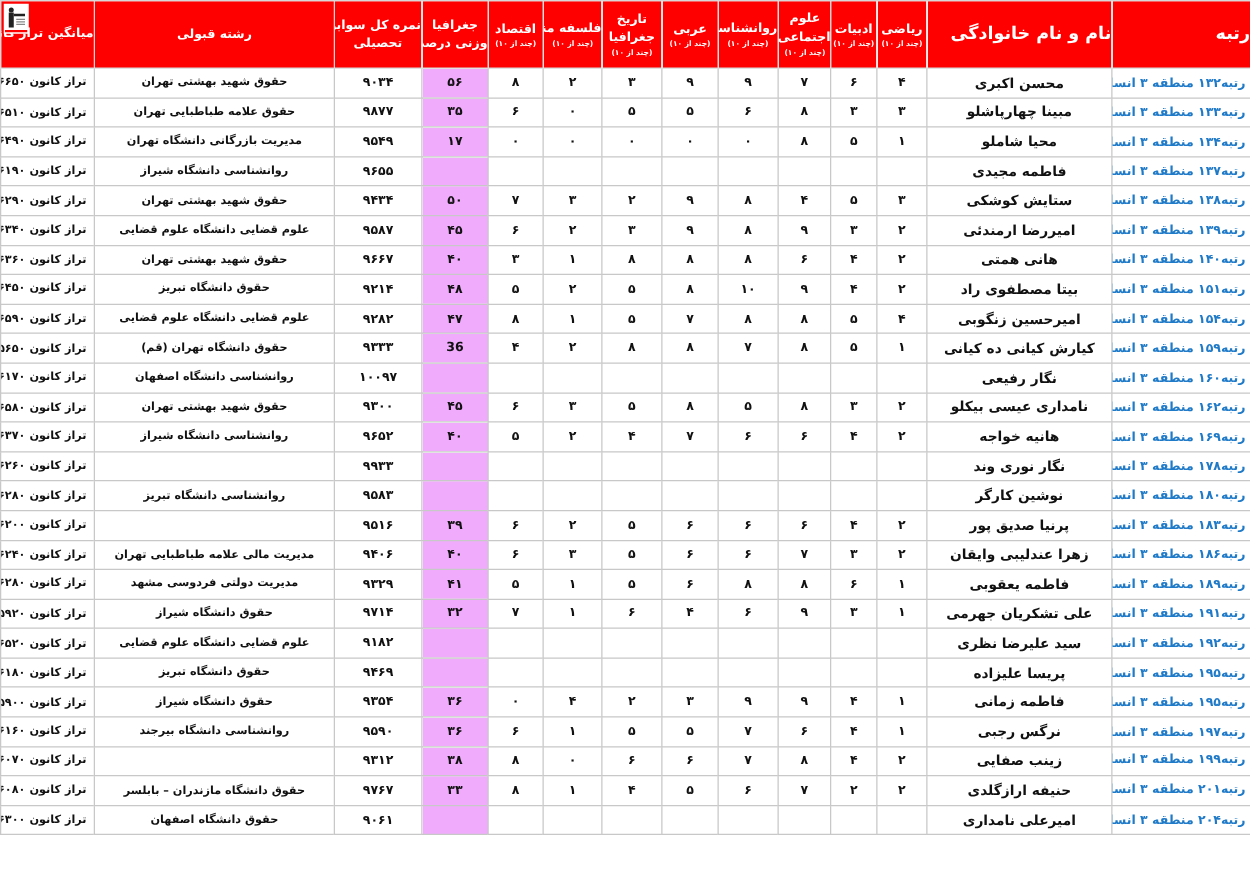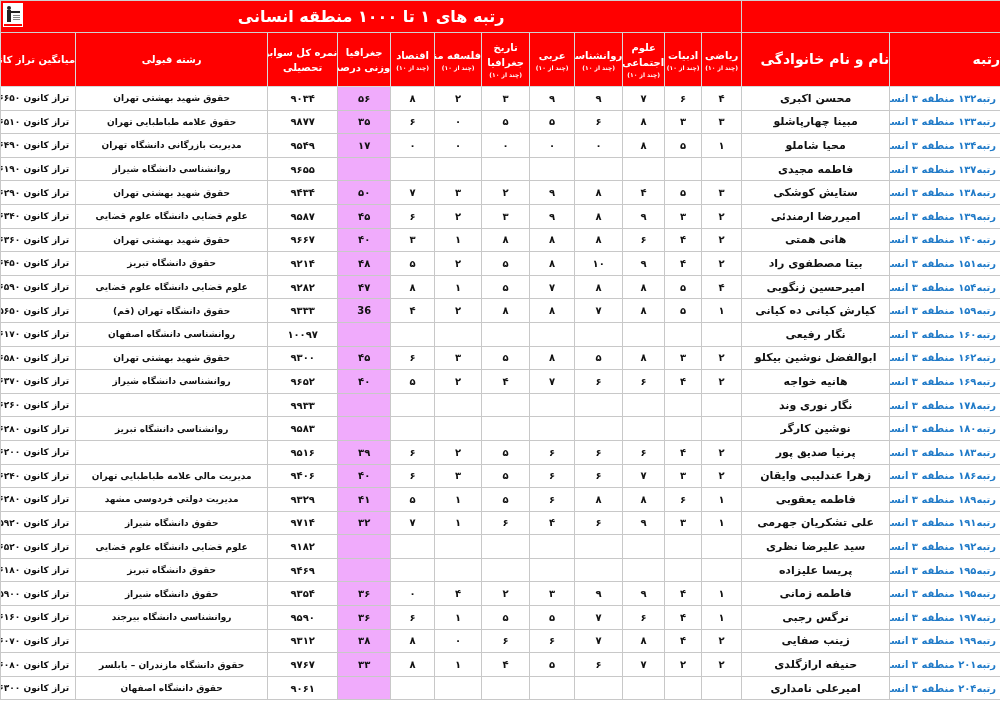--- a/index.html
+++ b/index.html
@@ -36,26 +36,20 @@
         <col style="width:45px">
         <col style="width:48px">
         <col style="width:47px">
         <col style="width:44px">
       <col style="width:53px">
         <col style="width:70px">
         <col style="width:192px">
         <col style="width:75px">
     </colgroup>
     <thead>
-      <tr class="title-row">
-        <td colspan="2"></td>
-        <td colspan="12">
-          <span class="title-text">رتبه های ۱ تا ۱۰۰۰ منطقه انسانی</span>
-        </td>
-      </tr>
       <tr class="head-row">
         <th class="big">رتبه</th>
         <th class="big">نام و نام خانوادگی</th>
         <th>
             <span class="l2">ریاضی</span>
             <span class="sub">(چند از ۱۰)</span>
           </th>
         <th>
             <span class="l2">ادبیات</span>
             <span class="sub">(چند از ۱۰)</span>
@@ -270,21 +264,21 @@
           <td></td>
           <td></td>
           <td></td>
           <td class="avg"></td>
           <td>۱۰۰۹۷</td>
           <td class="major">روانشناسی دانشگاه اصفهان</td>
           <td class="level">تراز کانون ۶۱۷۰</td>
         </tr>
         <tr>
           <td class="rank">رتبه۱۶۲ منطقه ۳ انسانی</td>
-          <td class="name">ابوالفضل نوشین بیکلو</td>
+          <td class="name">نامداری عیسی بیکلو</td>
           <td>۲</td>
           <td>۳</td>
           <td>۸</td>
           <td>۵</td>
           <td>۸</td>
           <td>۵</td>
           <td>۳</td>
           <td>۶</td>
           <td class="avg">۴۵</td>
           <td>۹۳۰۰</td>

